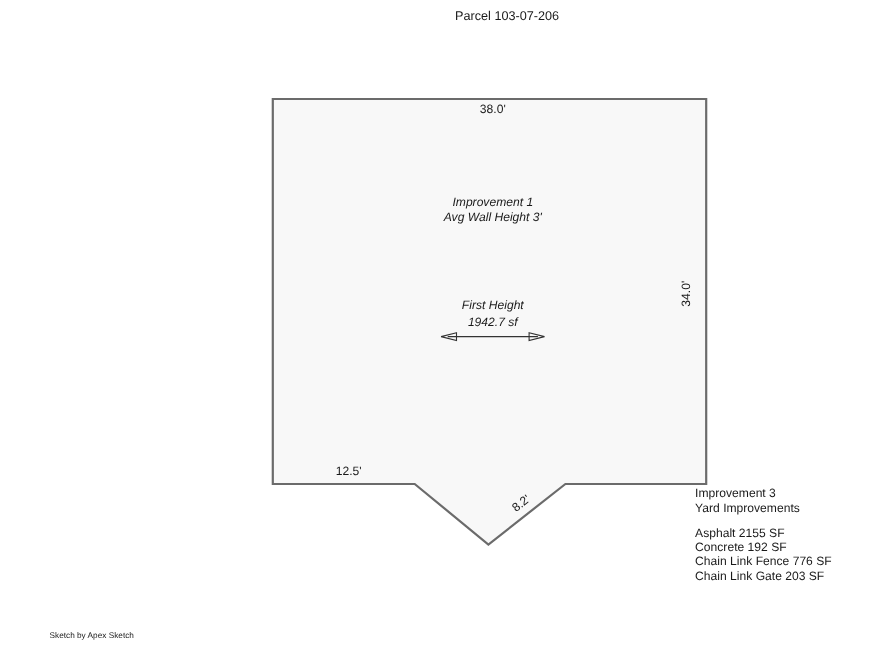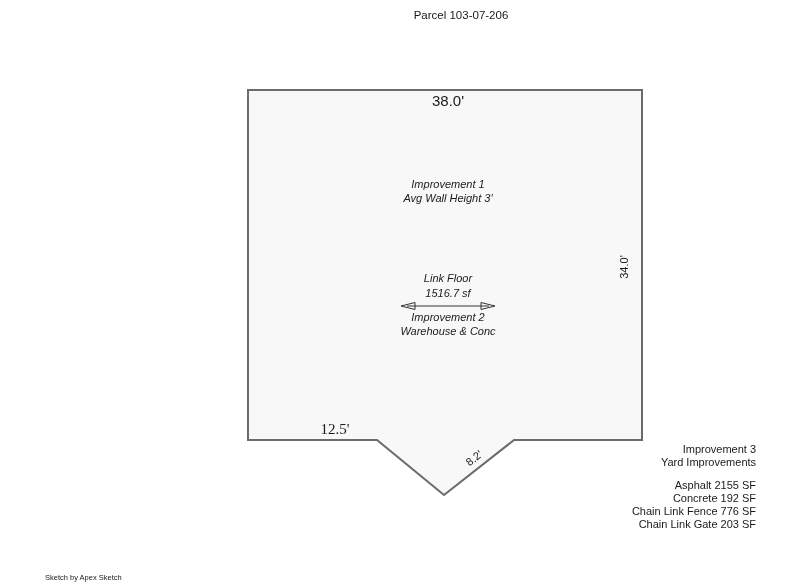--- a/index.html
+++ b/index.html
@@ -27,21 +27,21 @@
   }
   .sketch-svg {
     position: absolute;
     left: 0;
     top: 0;
     width: 802px;
     height: 588px;
   }
   .label {
     position: absolute;
-    font-size: 15px;
+    font-size: 11px;
     line-height: 13.5px;
     text-align: right;
     white-space: nowrap;
     transform: translateX(-50%);
   }
   .label-block {
     position: absolute;
     text-align: center;
     font-size: 11px;
     line-height: 14px;
@@ -63,21 +63,21 @@
     top: 458px;
     font-size: 11px;
     white-space: nowrap;
     transform: translate(-50%, -50%) rotate(-38deg);
   }
   .yard-block {
     position: absolute;
     left: 653px;
     top: 443px;
     transform: translateX(-50%);
-    text-align: right;
+    text-align: left;
     font-size: 11px;
     line-height: 13px;
     white-space: nowrap;
   }
   .yard-items {
     margin-top: 10px;
   }
   .credit {
     position: absolute;
     left: 4px;
@@ -103,32 +103,28 @@
   </svg>
 
   <div class="label" style="left:407px; top:94px;">38.0'</div>
 
   <div class="label-block" style="left:407px; top:177px;">
     <div>Improvement 1</div>
     <div>Avg Wall Height 3'</div>
   </div>
 
   <div class="label-block" style="left:407px; top:271px; line-height:14.5px;">
-    <div>Link Floor</div>
-    <div>1516.7 sf</div>
+    <div>First Height</div>
+    <div>1942.7 sf</div>
   </div>
 
-  <div class="label-block" style="left:407px; top:311px; line-height:13.5px;">
-    <div>Improvement 2</div>
-    <div>Warehouse &amp; Conc</div>
-  </div>
 
   <div class="dim-right">34.0'</div>
 
-  <div class="label" style="left:294px; top:423px;font-family:Liberation Serif, serif;">12.5'</div>
+  <div class="label" style="left:276px; top:423px;">12.5'</div>
 
   <div class="dim-notch">8.2'</div>
 
   <div class="yard-block">
     <div>Improvement 3</div>
     <div>Yard Improvements</div>
     <div class="yard-items">
       <div>Asphalt 2155 SF</div>
       <div>Concrete 192 SF</div>
       <div>Chain Link Fence 776 SF</div>

